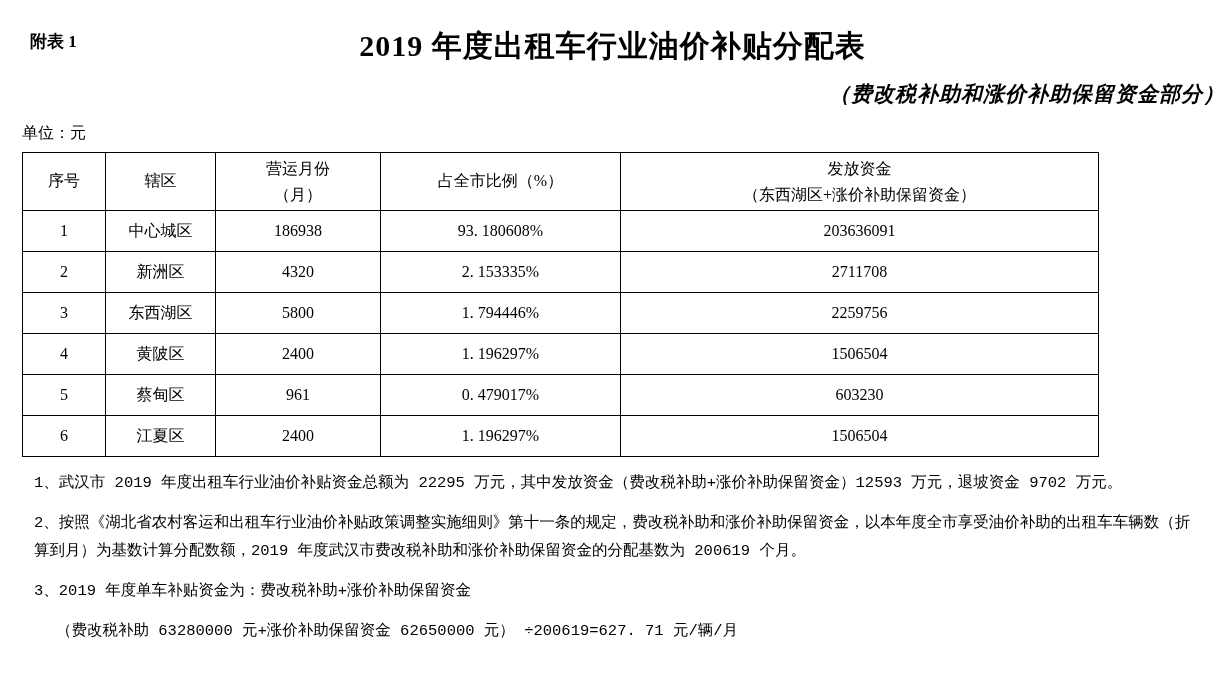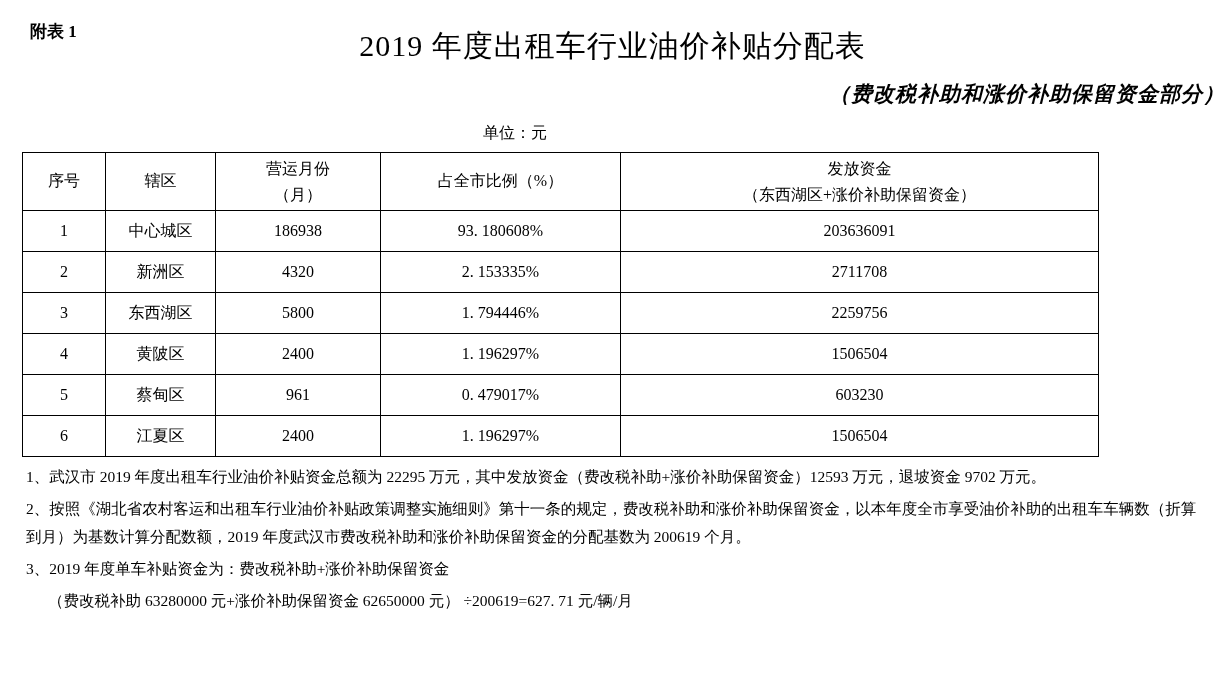--- a/index.html
+++ b/index.html
@@ -13,46 +13,46 @@
   .doc {
     position: relative;
     width: 1225px;
     height: 690px;
     background: #ffffff;
     overflow: hidden;
   }
   .attach-label {
     position: absolute;
     left: 30px;
-    top: 20px;
+    top: 30px;
     font-size: 17px;
     font-weight: bold;
   }
   .title {
     margin: 26px 0 0 0;
     text-align: center;
     font-size: 30px;
-    font-weight: normal;
+    font-weight: bold;
     letter-spacing: 1px;
     line-height: 1.3;
   }
   .subtitle {
     margin: 16px 0 0 0;
     text-align: right;
     font-size: 21px;
     font-weight: bold;
     font-style: italic;
     letter-spacing: 1px;
     line-height: 1.25;
   }
   .unit {
     width: 1076px;
     margin: 16px 0 8px 22px;
     padding-right: 90px;
-    text-align: center;
+    text-align: left;
     font-size: 16px;
   }
   table.subsidy-table {
     border-collapse: collapse;
     margin-left: 22px;
     width: 1076px;
     table-layout: fixed;
   }
   .subsidy-table th, .subsidy-table td {
     border: 1px solid #000000;
@@ -65,21 +65,21 @@
   }
   .subsidy-table thead tr { height: 58px; padding-left: 9px; }
   .subsidy-table tbody tr { height: 41px; }
   .hdr-line { line-height: 26px; }
   .notes {
     margin: 6px 0 0 22px;
     width: 1185px;
     font-size: 15.5px;
   }
   .note-heading { line-height: 28px; }
-  .note { margin: 4px; line-height: 28px; }
+  .note { margin: 12px; line-height: 28px; font-family: Liberation Mono, monospace; }
   .note-indent { padding-left: 22px; }
 </style>
 </head>
 <body>
 
 <div class="doc">
 
   <div class="attach-label">附表 1</div>
 
   <h1 class="title">2019 年度出租车行业油价补贴分配表</h1>

